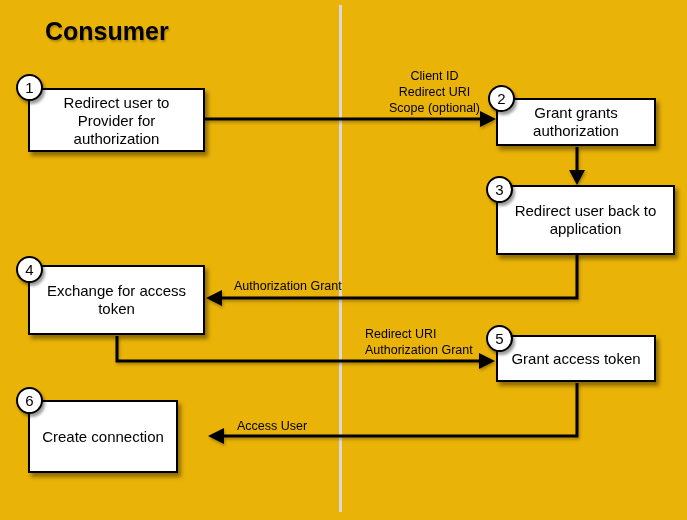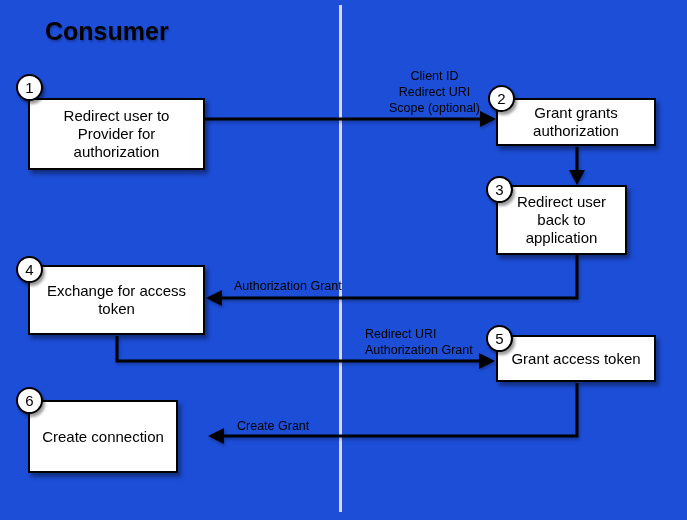--- a/index.html
+++ b/index.html
@@ -5,21 +5,21 @@
   html, body {
     margin: 0;
     padding: 0;
     background: #ffffff;
     font-family: "Liberation Sans", "DejaVu Sans", sans-serif;
   }
   #canvas {
     position: relative;
     width: 687px;
     height: 520px;
-    background: #1d4ed8;
+    background: #eab308;
     overflow: hidden;
   }
   .divider {
     position: absolute;
     left: 339px;
     top: 5px;
     width: 3px;
     height: 507px;
     background: #d9d9d9;
   }
@@ -50,23 +50,23 @@
     display: flex;
     align-items: center;
     justify-content: center;
     text-align: center;
     font-size: 15px;
     line-height: 18px;
     color: #000000;
     box-sizing: border-box;
     padding: 2px 8px;
   }
-  #box-1 { left: 28px;  top: 98px;  width: 177px; height: 72px; }
+  #box-1 { left: 28px;  top: 88px;  width: 177px; height: 64px; align-items: flex-end; }
   #box-2 { left: 496px; top: 98px;  width: 160px; height: 48px; }
-  #box-3 { left: 496px; top: 185px; width: 131px; height: 70px; }
+  #box-3 { left: 496px; top: 185px; width: 179px; height: 70px; }
   #box-4 { left: 28px;  top: 265px; width: 177px; height: 70px; }
   #box-5 { left: 496px; top: 335px; width: 160px; height: 47px; }
   #box-6 { left: 28px;  top: 400px; width: 150px; height: 73px; }
 
   .step-circle {
     position: absolute;
     width: 23px;
     height: 23px;
     background: #ffffff;
     border: 2px solid #000000;
@@ -134,21 +134,21 @@
       <polygon points="208,436 224,428 224,444" fill="#000000"></polygon>
     </g>
   </svg>
 
   <div class="arrow-label" id="label-1-2">Client ID
 Redirect URI
 Scope (optional)</div>
   <div class="arrow-label" id="label-3-4">Authorization Grant</div>
   <div class="arrow-label" id="label-4-5">Redirect URI
 Authorization Grant</div>
-  <div class="arrow-label" id="label-5-6">Create Grant</div>
+  <div class="arrow-label" id="label-5-6">Access User</div>
 
   <div class="box" id="box-1">
     <span>Redirect user to Provider for authorization</span>
   </div>
   <div class="box" id="box-2">
     <span>Grant grants authorization</span>
   </div>
   <div class="box" id="box-3">
     <span>Redirect user back to application</span>
   </div>

